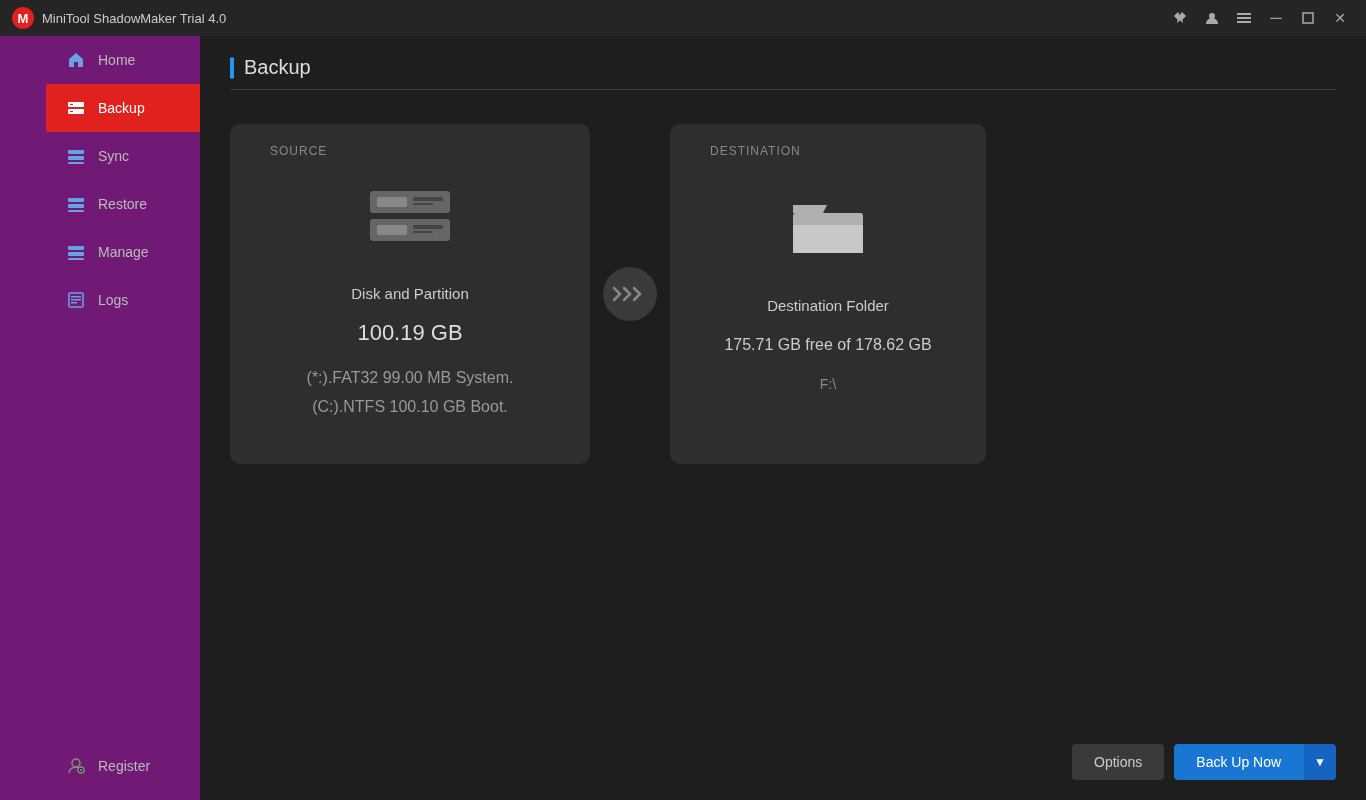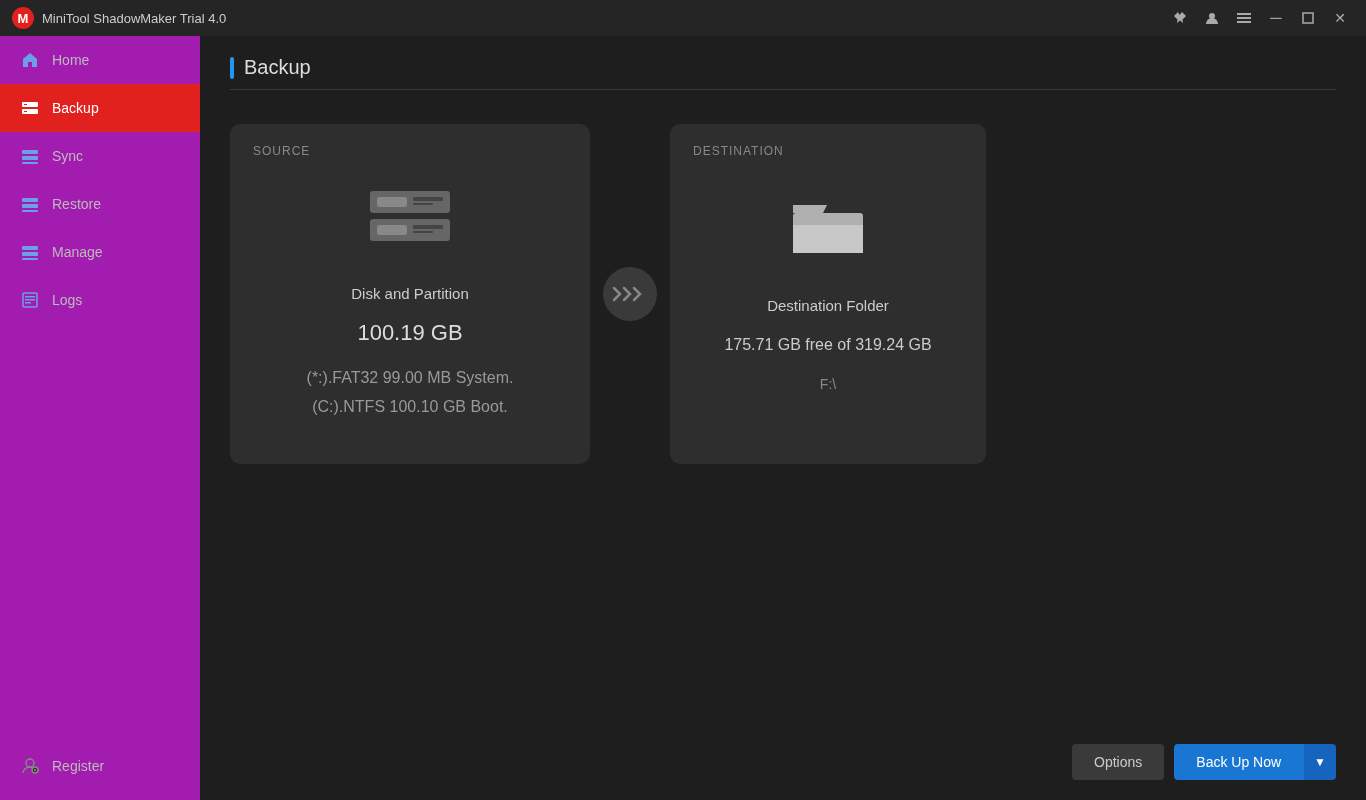--- a/index.html
+++ b/index.html
@@ -39,24 +39,25 @@
 
     
     #main {
       display: flex;
       height: calc(800px - 36px);
     }
 
     
     #sidebar {
       width: 200px;
-      background: #a21caf;
+      background: #701a75;
       display: flex;
       flex-direction: column;
       flex-shrink: 0;
+      padding-left: 46px;
     }
     .nav-item {
       display: flex;
       align-items: center;
       padding: 14px 20px;
       cursor: pointer;
       color: #bbb;
       font-size: 14px;
       gap: 12px;
     }
@@ -136,21 +137,21 @@
       gap: 18px;
     }
     .card-wrapper {
       position: relative;
       width: 360px;
       min-height: 340px;
     }
     .card-section-label {
       position: absolute;
       top: 20px;
-      left: 23px;
+      left: 40px;
       font-size: 12px;
       color: #888;
       letter-spacing: 1px;
       text-transform: uppercase;
     }
 
     
     .arrow-connector {
       width: 80px;
       display: flex;
@@ -423,21 +424,21 @@
               <svg width="78" height="66" viewBox="0 0 78 66">
 
                 <path d="M4 18h30l4-8H4z" fill="#b0b0b0"></path>
 
                 <rect x="4" y="18" width="70" height="40" rx="3" fill="#b0b0b0"></rect>
 
                 <rect x="4" y="30" width="70" height="28" rx="0 0 3 3" fill="#c8c8c8"></rect>
               </svg>
             </div>
             <span class="card-type-text">Destination Folder</span>
-            <span class="card-free-text" style="font-size:16px; color:#ccc; text-align:center; margin-top:4px;">175.71 GB free of 319.24 GB</span>
+            <span class="card-free-text" style="font-size:16px; color:#ccc; text-align:center; margin-top:4px;">175.71 GB free of 178.62 GB</span>
             <span class="card-drive-text" style="font-size:14px; color:#888; margin-top:4px;">F:\</span>
           </div>
         </div>
       </div>
 
     </div>
 
     <div class="bottom-actions">
       <button class="btn-options">Options</button>
       <div style="display:flex;">

